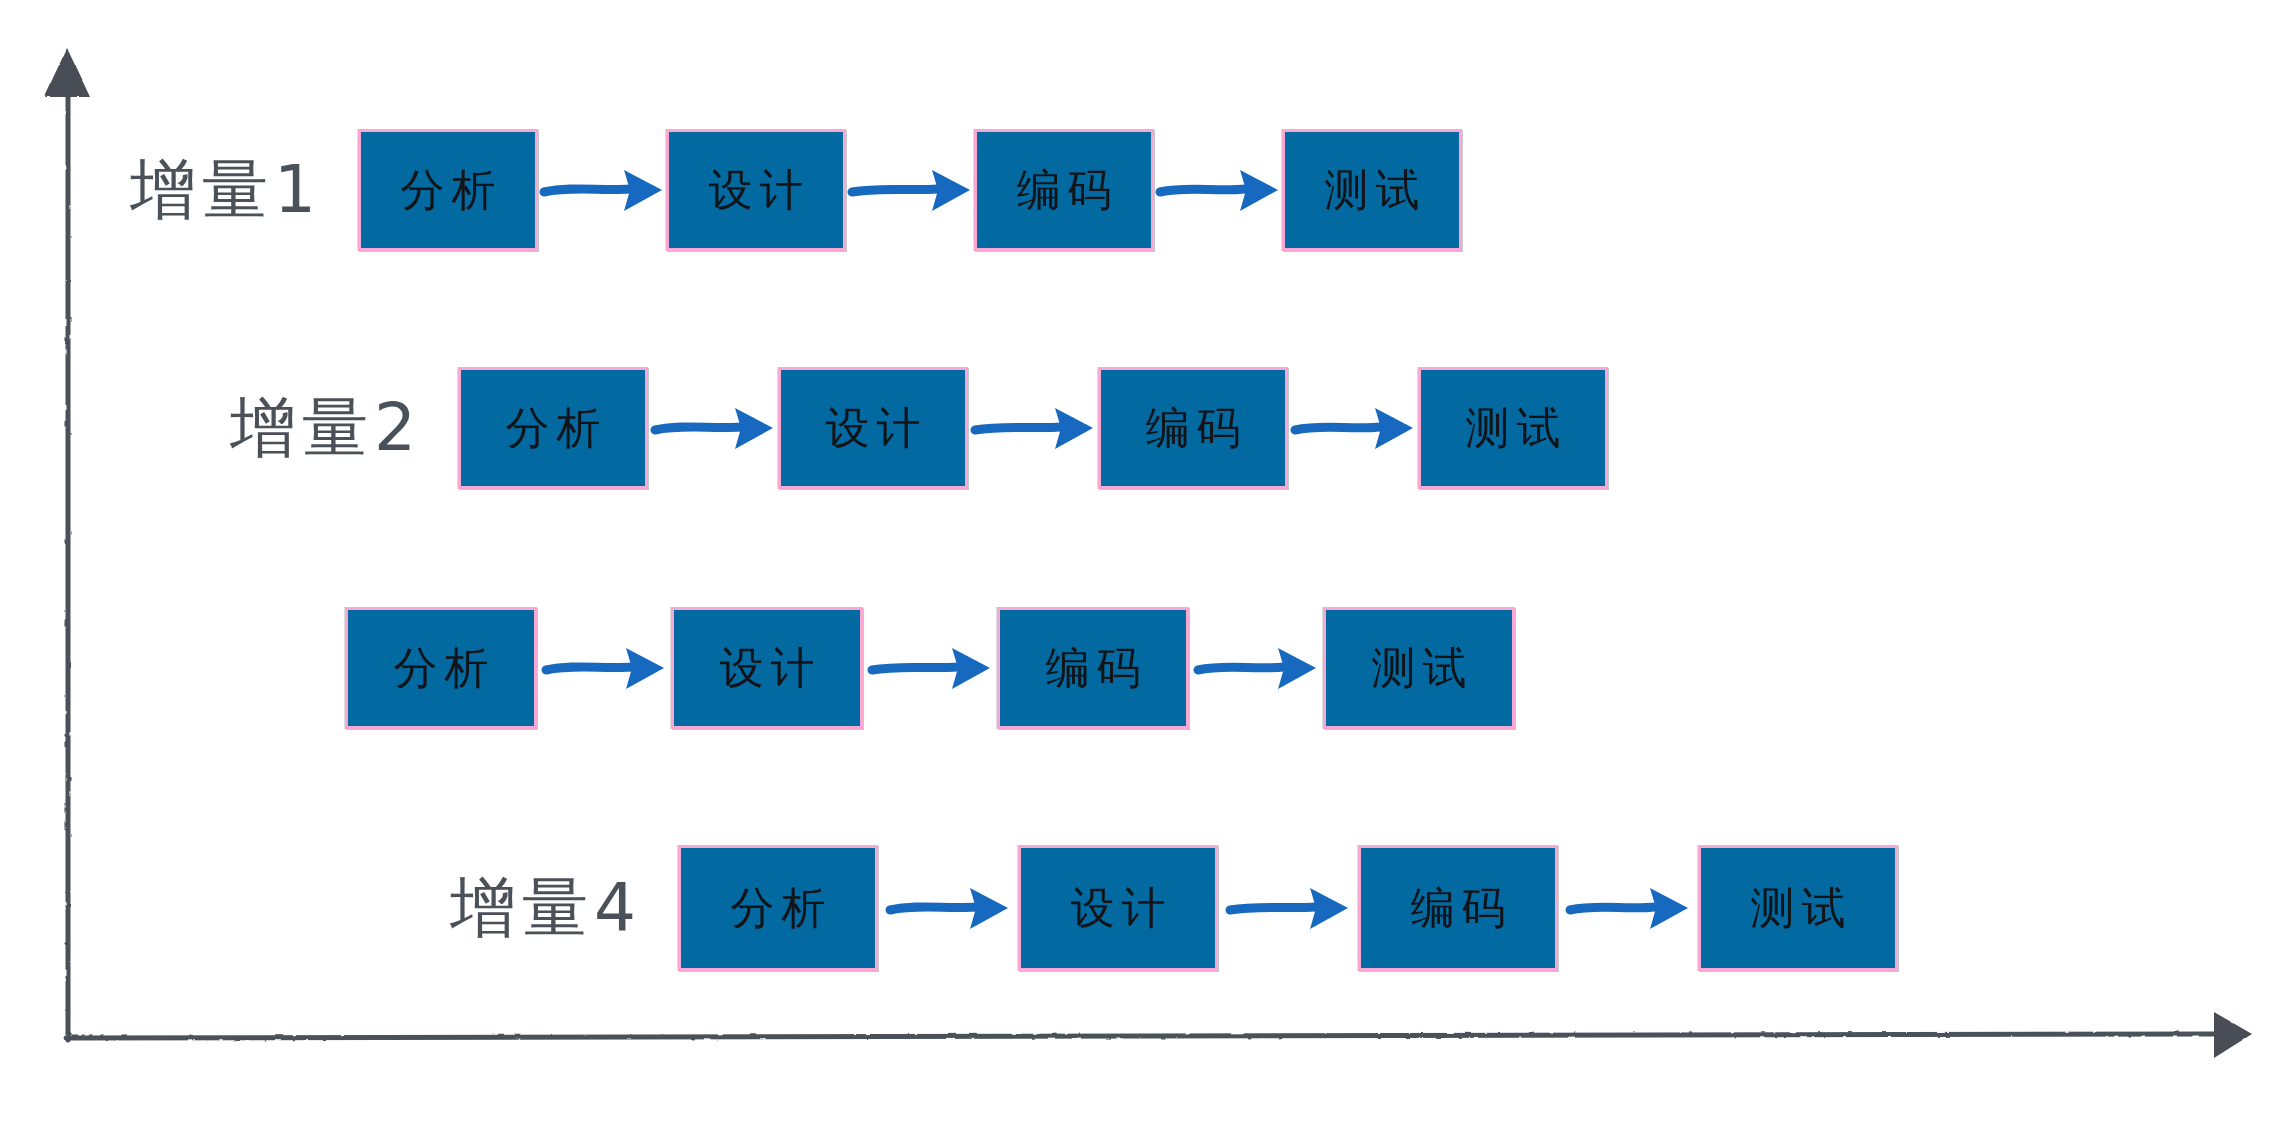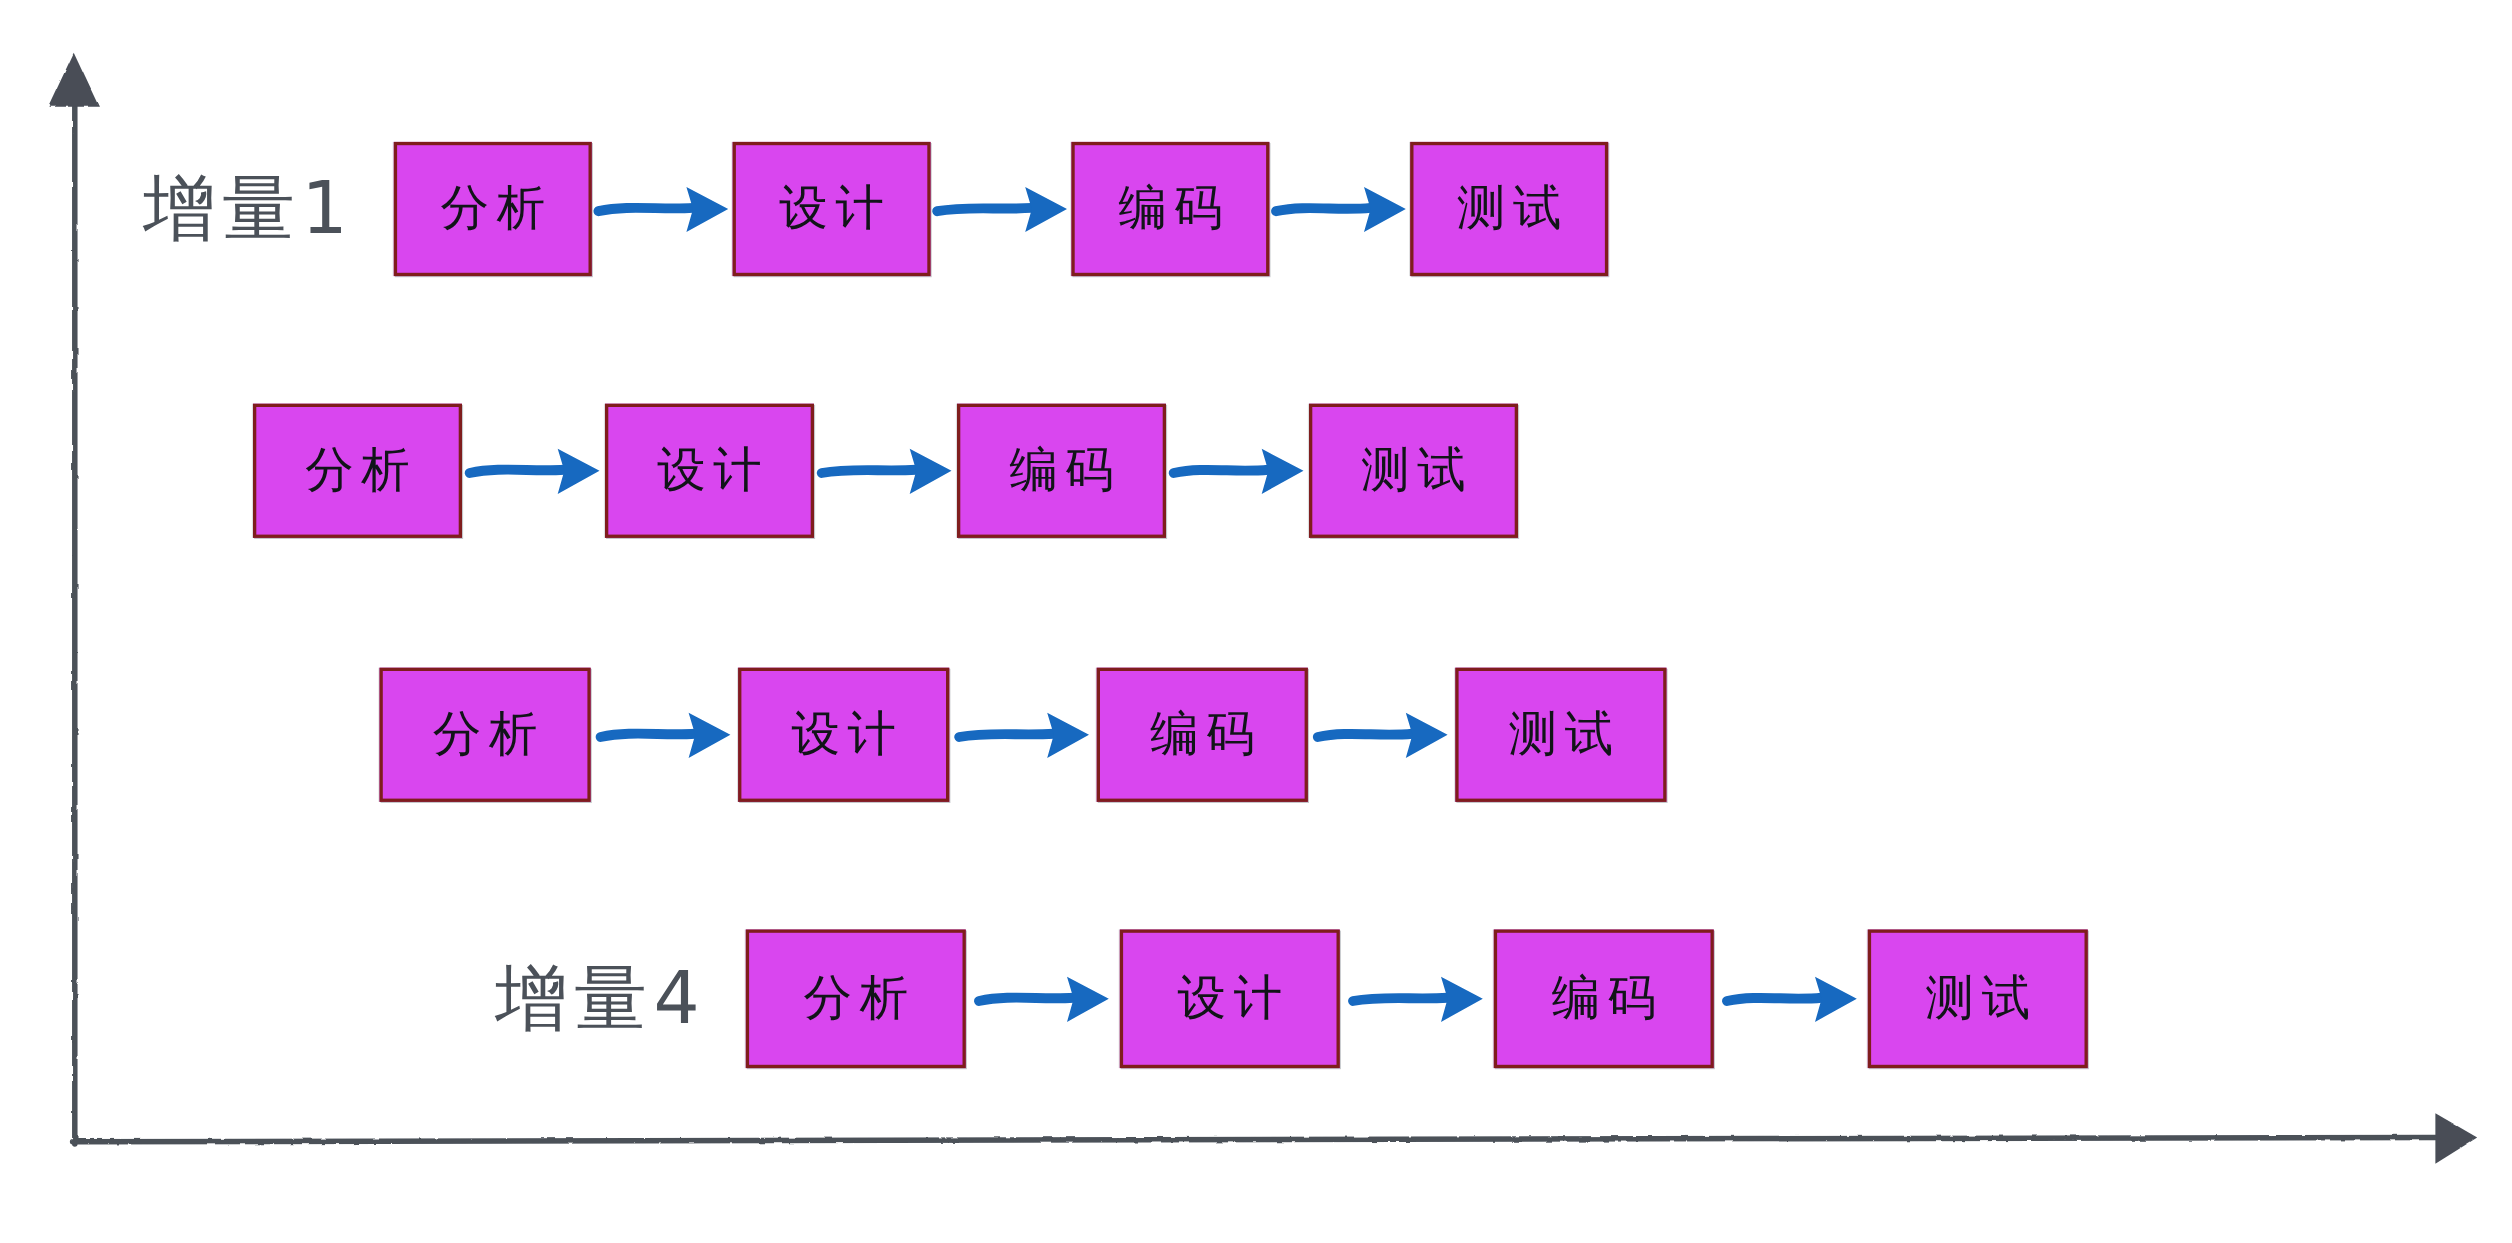--- a/index.html
+++ b/index.html
@@ -39,22 +39,22 @@
     white-space: nowrap;
     margin-right: 36px;
     line-height: 1;
     font-family: "DejaVu Sans", sans-serif;
   }
   .stage-box {
     position: relative;
     width: 180px;
     height: 122px;
     box-sizing: border-box;
-    border: 3px solid #7f1d1d;
-    background: #d946ef;
+    border: 3px solid #f9a8d4;
+    background: #0369a1;
     display: flex;
     align-items: center;
     justify-content: center;
     box-shadow: 1px 1px 0 rgba(90,96,105,0.35),
                 -1px 0 0 rgba(90,96,105,0.20);
   }
   .stage-label {
     font-size: 44px;
     color: #111418;
     letter-spacing: 7px;
@@ -136,20 +136,21 @@
       <path d="M6,30 C34,24 62,30 92,27" stroke="#1769c0" stroke-width="9" fill="none" stroke-linecap="round"></path>
       <path d="M124,28 L86,8 L92,28 L86,49 Z" fill="#1769c0"></path>
     </svg>
 
     <div class="stage-box">
       <span class="stage-label">测试</span>
     </div>
   </div>
 
   <div class="row" id="row-2">
+    <div class="row-label">增量2</div>
 
     <div class="stage-box">
       <span class="stage-label">分析</span>
     </div>
 
     <svg class="connector" viewBox="0 0 128 56" xmlns="http://www.w3.org/2000/svg">
       <path d="M6,30 C34,24 62,29 92,27" stroke="#1769c0" stroke-width="9" fill="none" stroke-linecap="round"></path>
       <path d="M124,28 L86,8 L92,28 L86,49 Z" fill="#1769c0"></path>
     </svg>
 

